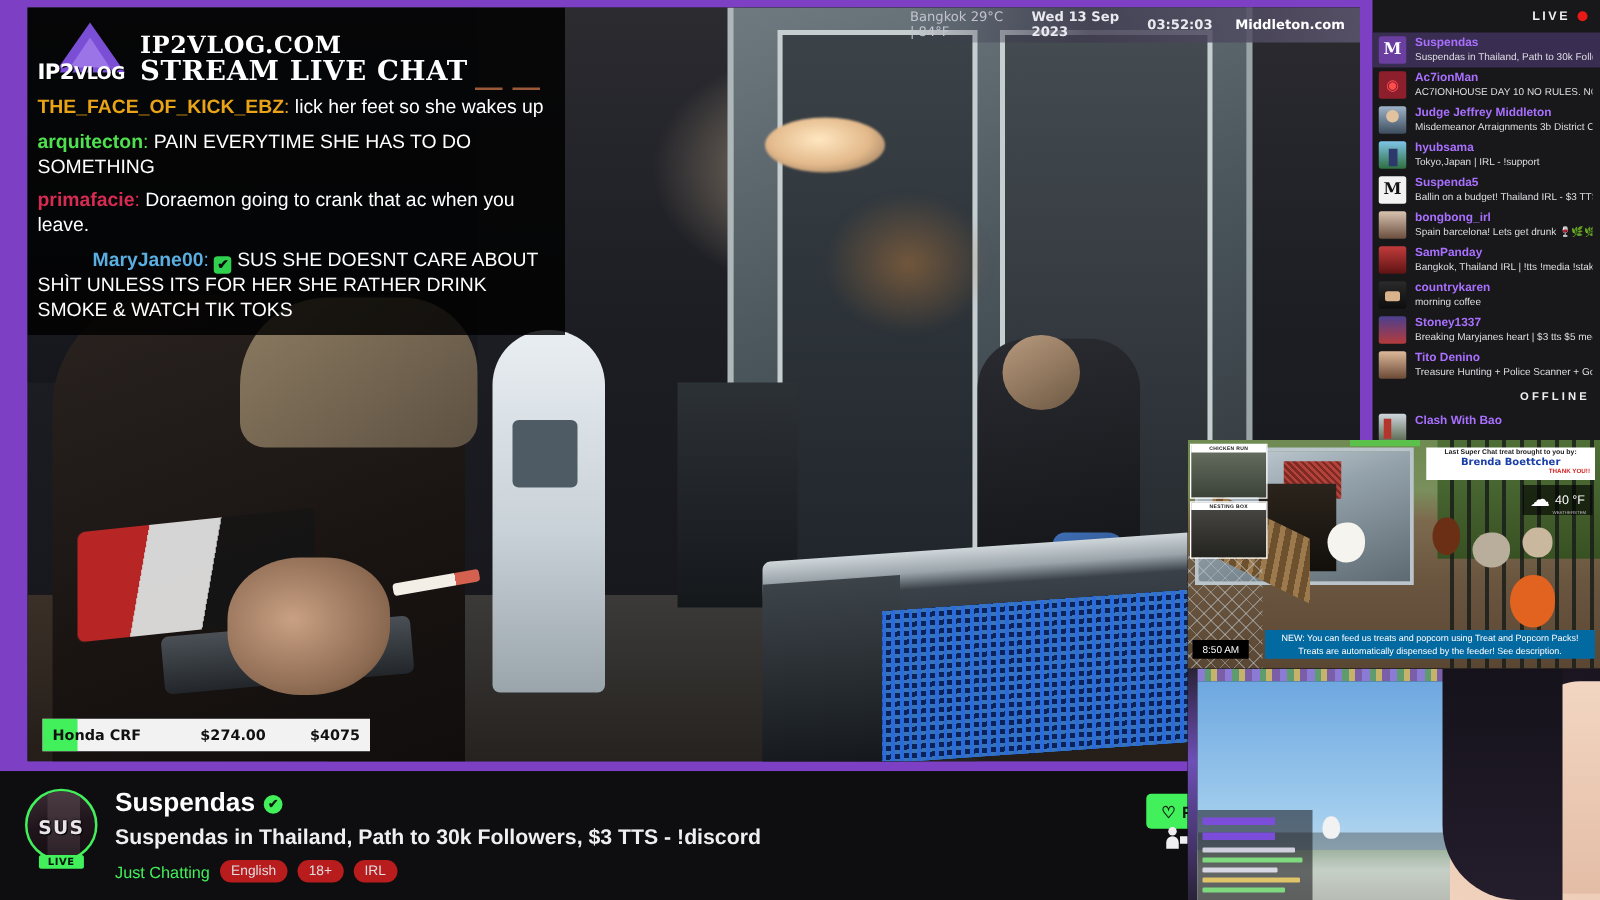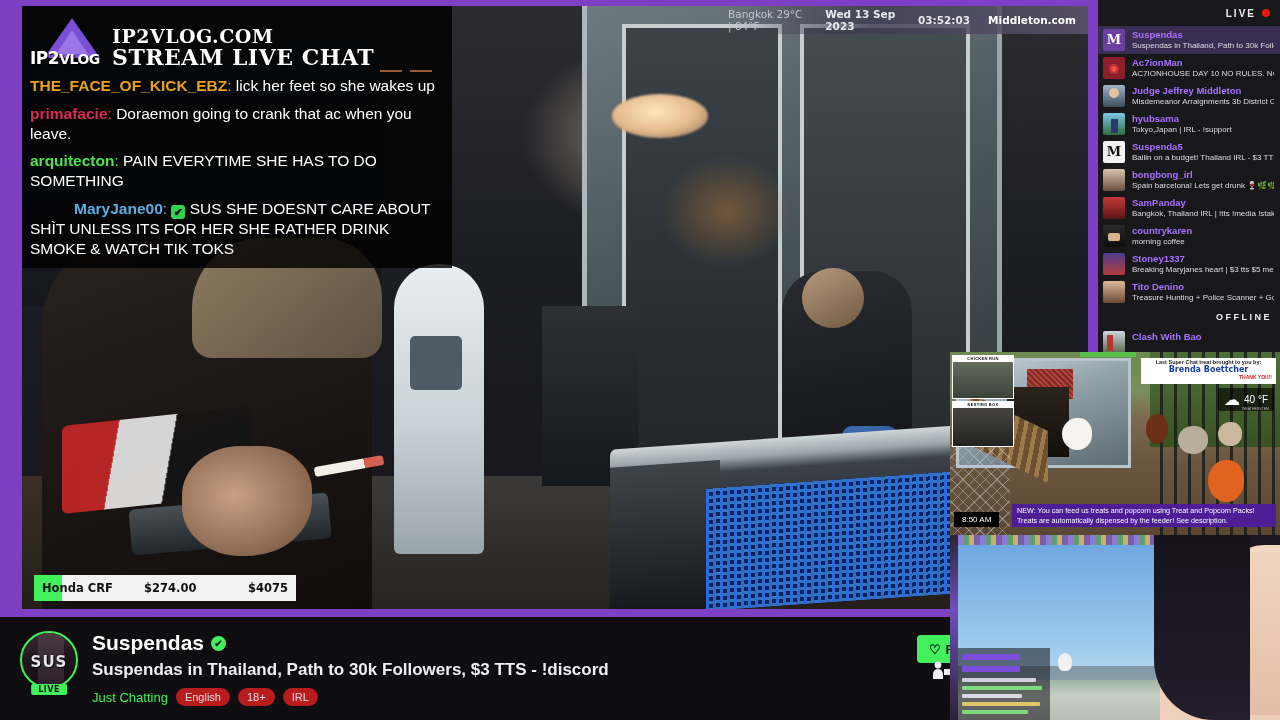--- a/index.html
+++ b/index.html
@@ -128,21 +128,21 @@
      background:linear-gradient(90deg, rgba(40,40,52,0), rgba(62,58,78,.8) 40%, rgba(92,86,110,.85)); }
   #info-strip .w { color:#c3c3cf; font-weight:normal; }
   #info-strip .site { color:#ffffff; }
 
   
   #goal { position:absolute; left:12px; bottom:8px; width:262px; height:26px;
      background:#f2f2f2; display:flex; align-items:center; overflow:hidden;
      font-family:"DejaVu Sans", sans-serif; font-weight:bold; font-size:11.5px; color:#111; }
   #goal .bar { position:absolute; left:0; top:0; bottom:0; width:28px; background:#41f05a; }
   #goal .g-name { position:relative; padding-left:8px; width:110px; }
-  #goal .g-cur { position:relative; width:85px; }
+  #goal .g-cur { position:relative; width:85px;text-align:center; }
   #goal .g-goal { position:relative; text-align:right; flex:1; padding-right:8px; }
 
   
   #vid-watermark { position:absolute; right:4px; bottom:4px; color:#fff;
      font-size:24px; font-weight:bold; font-family:"DejaVu Sans", sans-serif;
      background:#17132b; padding:1px 4px; }
 
   
   #channel-bar { position:absolute; left:0; top:617px; width:1096px; height:103px;
      background:#0e0e10; padding:14px 16px 0 20px; display:flex; }
@@ -265,22 +265,22 @@
   .cc-super .s1 { color:#1c1c1c; font-size:5.5px; font-weight:bold; text-align:center; }
   .cc-super .s2 { color:#1a3ea8; font-size:8px; font-weight:bold; text-align:center;
      font-family:"DejaVu Sans", sans-serif; }
   .cc-super .s3 { color:#d21f1f; font-size:5px; font-weight:bold; text-align:right; }
   .cc-temp { position:absolute; right:6px; top:36px; background:rgba(0,0,0,.62);
      color:#fff; padding:2px 6px; display:flex; align-items:center; gap:4px; }
   .cc-temp .t { font-size:10px; }
   .cc-temp .src { font-size:3.5px; color:#bbb; position:absolute; right:5px; bottom:0px; }
   .cc-time { position:absolute; left:4px; bottom:8px; background:#000; color:#fff;
      font-size:8px; padding:3px 8px; }
-  .cc-ticker { position:absolute; left:62px; bottom:8px; right:4px; background:#4c1d95;
-     color:#fff; font-size:7.2px; line-height:9.5px; padding:2px 5px; }
+  .cc-ticker { position:absolute; left:62px; bottom:8px; right:4px; background:#0369a1;
+     color:#fff; font-size:7.2px; line-height:9.5px; padding:2px 5px;text-align:center; }
   .cc-toplbl { position:absolute; left:130px; top:0; width:56px; height:5px; background:#5ac14a; }
 
   
   #vertcam { position:absolute; left:950px; top:535px; width:330px; height:185px;
      overflow:hidden; background:#000; }
   .vc-sky { position:absolute; left:8px; top:10px; right:0; bottom:0;
      background:linear-gradient(180deg,#6ea8e0 0%,#9cc9ec 55%,#cfe4f4 100%); }
   .vc-city { position:absolute; left:8px; bottom:0; right:0; height:40px;
      background:linear-gradient(180deg,#9fb4a0 0%,#c5cfc6 40%,#b8bcb4 100%); }
   .vc-hills { position:absolute; left:8px; bottom:28px; right:0; height:26px;
@@ -363,22 +363,22 @@
               <div class="l1">IP2VLOG.COM</div>
               <div class="l2">STREAM LIVE CHAT</div>
             </div>
           </div>
           <div class="chat-sep">
             <i></i>
             <i></i>
           </div>
           <div id="chat-msgs">
               <div class="msg"><span class="u" style="color: rgb(232, 163, 23);">THE_FACE_OF_KICK_EBZ</span><span style="color: rgb(232, 163, 23);">:</span> <span>lick her feet so she wakes up</span></div>
+              <div class="msg"><span class="u" style="color: rgb(78, 224, 78);">arquitecton</span><span style="color: rgb(78, 224, 78);">:</span> <span>PAIN EVERYTIME SHE HAS TO DO SOMETHING</span></div>
               <div class="msg"><span class="u" style="color: rgb(214, 43, 82);">primafacie</span><span style="color: rgb(214, 43, 82);">:</span> <span>Doraemon going to crank that ac when you leave.</span></div>
-              <div class="msg"><span class="u" style="color: rgb(78, 224, 78);">arquitecton</span><span style="color: rgb(78, 224, 78);">:</span> <span>PAIN EVERYTIME SHE HAS TO DO SOMETHING</span></div>
               <div class="msg"><span class="u" style="color: rgb(90, 174, 224); margin-left: 44px;">MaryJane00</span><span style="color: rgb(90, 174, 224);">:</span> <span class="badge-check">✔</span> <span>SUS SHE DOESNT CARE ABOUT SHÌT UNLESS ITS FOR HER SHE RATHER DRINK SMOKE &amp; WATCH TIK TOKS</span></div>
             </div>
         </div>
 
         <div id="goal">
           <div class="bar"></div>
           <div class="g-name">Honda CRF</div>
           <div class="g-cur">$274.00</div>
           <div class="g-goal">$4075</div>
         </div>

